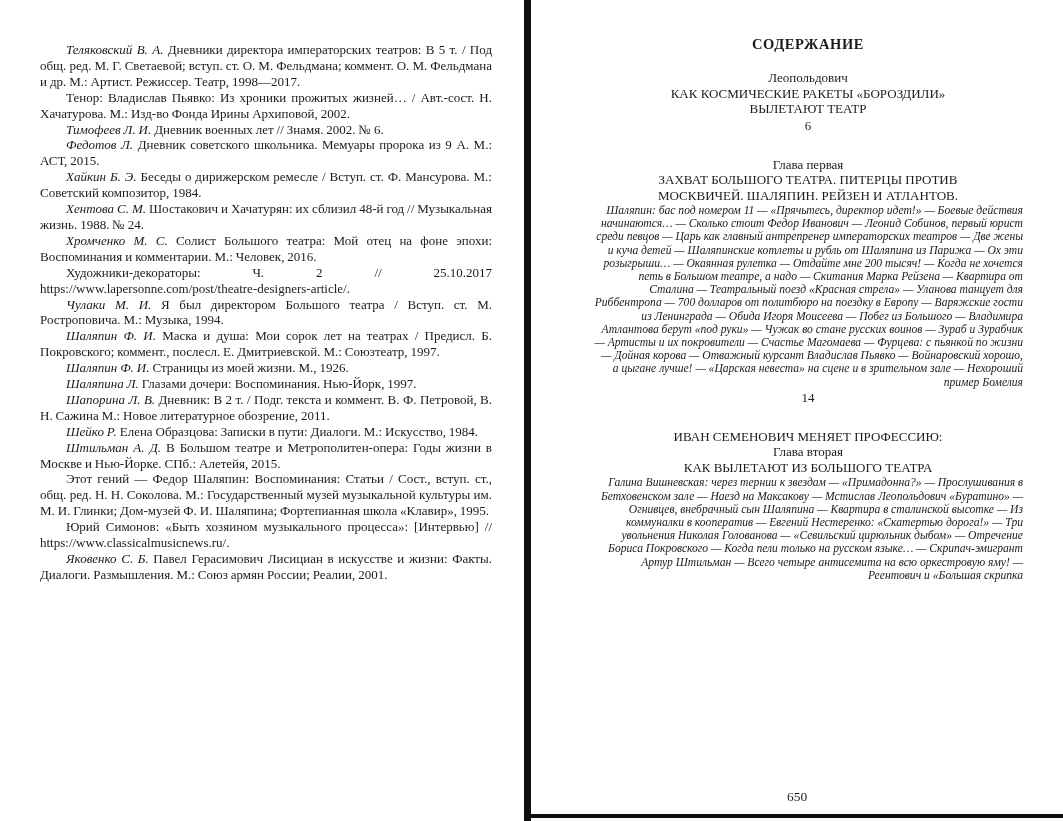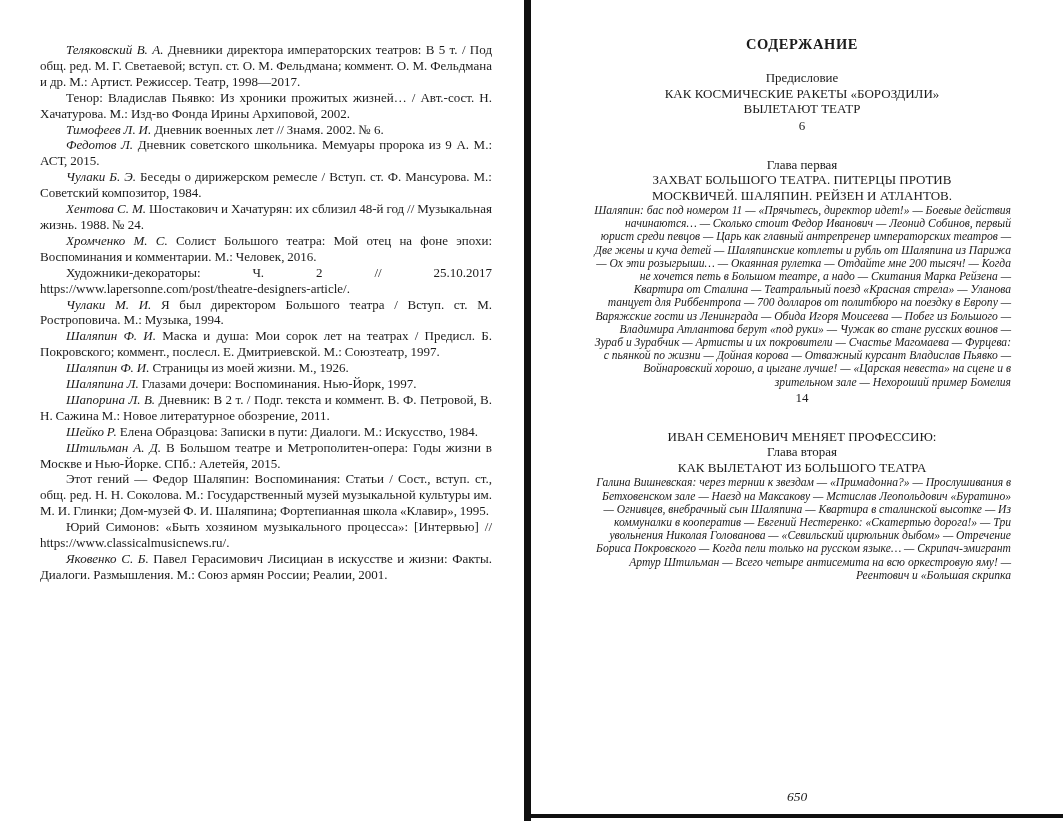--- a/index.html
+++ b/index.html
@@ -34,21 +34,21 @@
   .spine {
     width: 7px; height: 821px;
     background: #101010;
     flex: none;
   }
   
   .page-right {
     position: relative;
     flex: 1;
     height: 821px;
-    padding: 36px 52px 34px 62px;
+    padding: 36px 40px 34px 62px;
     overflow: hidden;
   }
   .toc-title {
     text-align: center;
     font-weight: bold;
     font-size: 14.5px;
     letter-spacing: 0.6px;
     margin-bottom: 17px;
   }
   .toc-section {
@@ -70,41 +70,40 @@
     font-size: 13px;
     line-height: 16px;
     margin-top: 1px;
   }
   .pagenum {
     position: absolute;
     left: 0; right: 0; bottom: 16px;
     text-align: center;
     font-size: 13.5px;
     background: transparent;
-    font-style: italic;
   }
   .bottom-rule {
     position: absolute;
     left: 524px; right: 0; bottom: 3px;
     height: 4px;
     background: #101010;
   }
 </style>
 </head>
 <body>
 
 <div class="spread">
 
   <div class="page-left">
     <div id="biblio">
         <p class="entry"><em>Теляковский В. А. </em>Дневники директора императорских театров: В 5 т. / Под общ. ред. М. Г. Светаевой; вступ. ст. О. М. Фельдмана; коммент. О. М. Фельдмана и др. М.: Артист. Режиссер. Театр, 1998—2017.</p>
         <p class="entry">Тенор: Владислав Пьявко: Из хроники прожитых жизней… / Авт.-сост. Н. Хачатурова. М.: Изд-во Фонда Ирины Архиповой, 2002.</p>
         <p class="entry"><em>Тимофеев Л. И. </em>Дневник военных лет // Знамя. 2002. № 6.</p>
         <p class="entry"><em>Федотов Л. </em>Дневник советского школьника. Мемуары пророка из 9 А. М.: АСТ, 2015.</p>
-        <p class="entry"><em>Чулаки Б. Э. </em>Беседы о дирижерском ремесле / Вступ. ст. Ф. Мансурова. М.: Советский композитор, 1984.</p>
+        <p class="entry"><em>Хайкин Б. Э. </em>Беседы о дирижерском ремесле / Вступ. ст. Ф. Мансурова. М.: Советский композитор, 1984.</p>
         <p class="entry"><em>Хентова С. М. </em>Шостакович и Хачатурян: их сблизил 48-й год // Музыкальная жизнь. 1988. № 24.</p>
         <p class="entry"><em>Хромченко М. С. </em>Солист Большого театра: Мой отец на фоне эпохи: Воспоминания и комментарии. М.: Человек, 2016.</p>
         <p class="entry">Художники-декораторы: Ч. 2 // 25.10.2017 https://www.lapersonne.com/post/theatre-designers-article/.</p>
         <p class="entry"><em>Чулаки М. И. </em>Я был директором Большого театра / Вступ. ст. М. Ростроповича. М.: Музыка, 1994.</p>
         <p class="entry"><em>Шаляпин Ф. И. </em>Маска и душа: Мои сорок лет на театрах / Предисл. Б. Покровского; коммент., послесл. Е. Дмитриевской. М.: Союзтеатр, 1997.</p>
         <p class="entry"><em>Шаляпин Ф. И. </em>Страницы из моей жизни. М., 1926.</p>
         <p class="entry"><em>Шаляпина Л. </em>Глазами дочери: Воспоминания. Нью-Йорк, 1997.</p>
         <p class="entry"><em>Шапорина Л. В. </em>Дневник: В 2 т. / Подг. текста и коммент. В. Ф. Петровой, В. Н. Сажина М.: Новое литературное обозрение, 2011.</p>
         <p class="entry"><em>Шейко Р. </em>Елена Образцова: Записки в пути: Диалоги. М.: Искусство, 1984.</p>
         <p class="entry"><em>Штильман А. Д. </em>В Большом театре и Метрополитен-опера: Годы жизни в Москве и Нью-Йорке. СПб.: Алетейя, 2015.</p>
@@ -113,21 +112,21 @@
         <p class="entry"><em>Яковенко С. Б. </em>Павел Герасимович Лисициан в искусстве и жизни: Факты. Диалоги. Размышления. М.: Союз армян России; Реалии, 2001.</p>
       </div>
   </div>
 
   <div class="spine"></div>
 
   <div class="page-right">
     <div class="toc-title">СОДЕРЖАНИЕ</div>
     <div id="toc">
         <div class="toc-section">
-          <div class="toc-heading-line">Предисловие</div>
+          <div class="toc-heading-line">Леопольдович</div>
           <div class="toc-heading-line">КАК КОСМИЧЕСКИЕ РАКЕТЫ «БОРОЗДИЛИ»</div>
           <div class="toc-heading-line">ВЫЛЕТАЮТ ТЕАТР</div>
           <div class="toc-page">6</div>
         </div>
         <div class="toc-section">
           <div class="toc-heading-line">Глава первая</div>
           <div class="toc-heading-line">ЗАХВАТ БОЛЬШОГО ТЕАТРА. ПИТЕРЦЫ ПРОТИВ</div>
           <div class="toc-heading-line">МОСКВИЧЕЙ. ШАЛЯПИН. РЕЙЗЕН И АТЛАНТОВ.</div>
           <p class="toc-desc">Шаляпин: бас под номером 11 — «Прячьтесь, директор идет!» — Боевые действия начинаются… — Сколько стоит Федор Иванович — Леонид Собинов, первый юрист среди певцов — Царь как главный антрепренер императорских театров — Две жены и куча детей — Шаляпинские котлеты и рубль от Шаляпина из Парижа — Ох эти розыгрыши… — Окаянная рулетка — Отдайте мне 200 тысяч! — Когда не хочется петь в Большом театре, а надо — Скитания Марка Рейзена — Квартира от Сталина — Театральный поезд «Красная стрела» — Уланова танцует для Риббентропа — 700 долларов от политбюро на поездку в Европу — Варяжские гости из Ленинграда — Обида Игоря Моисеева — Побег из Большого — Владимира Атлантова берут «под руки» — Чужак во стане русских воинов — Зураб и Зурабчик — Артисты и их покровители — Счастье Магомаева — Фурцева: с пьянкой по жизни — Дойная корова — Отважный курсант Владислав Пьявко — Войнаровский хорошо, а цыгане лучше! — «Царская невеста» на сцене и в зрительном зале — Нехороший пример Бомелия</p>
           <div class="toc-page">14</div>

